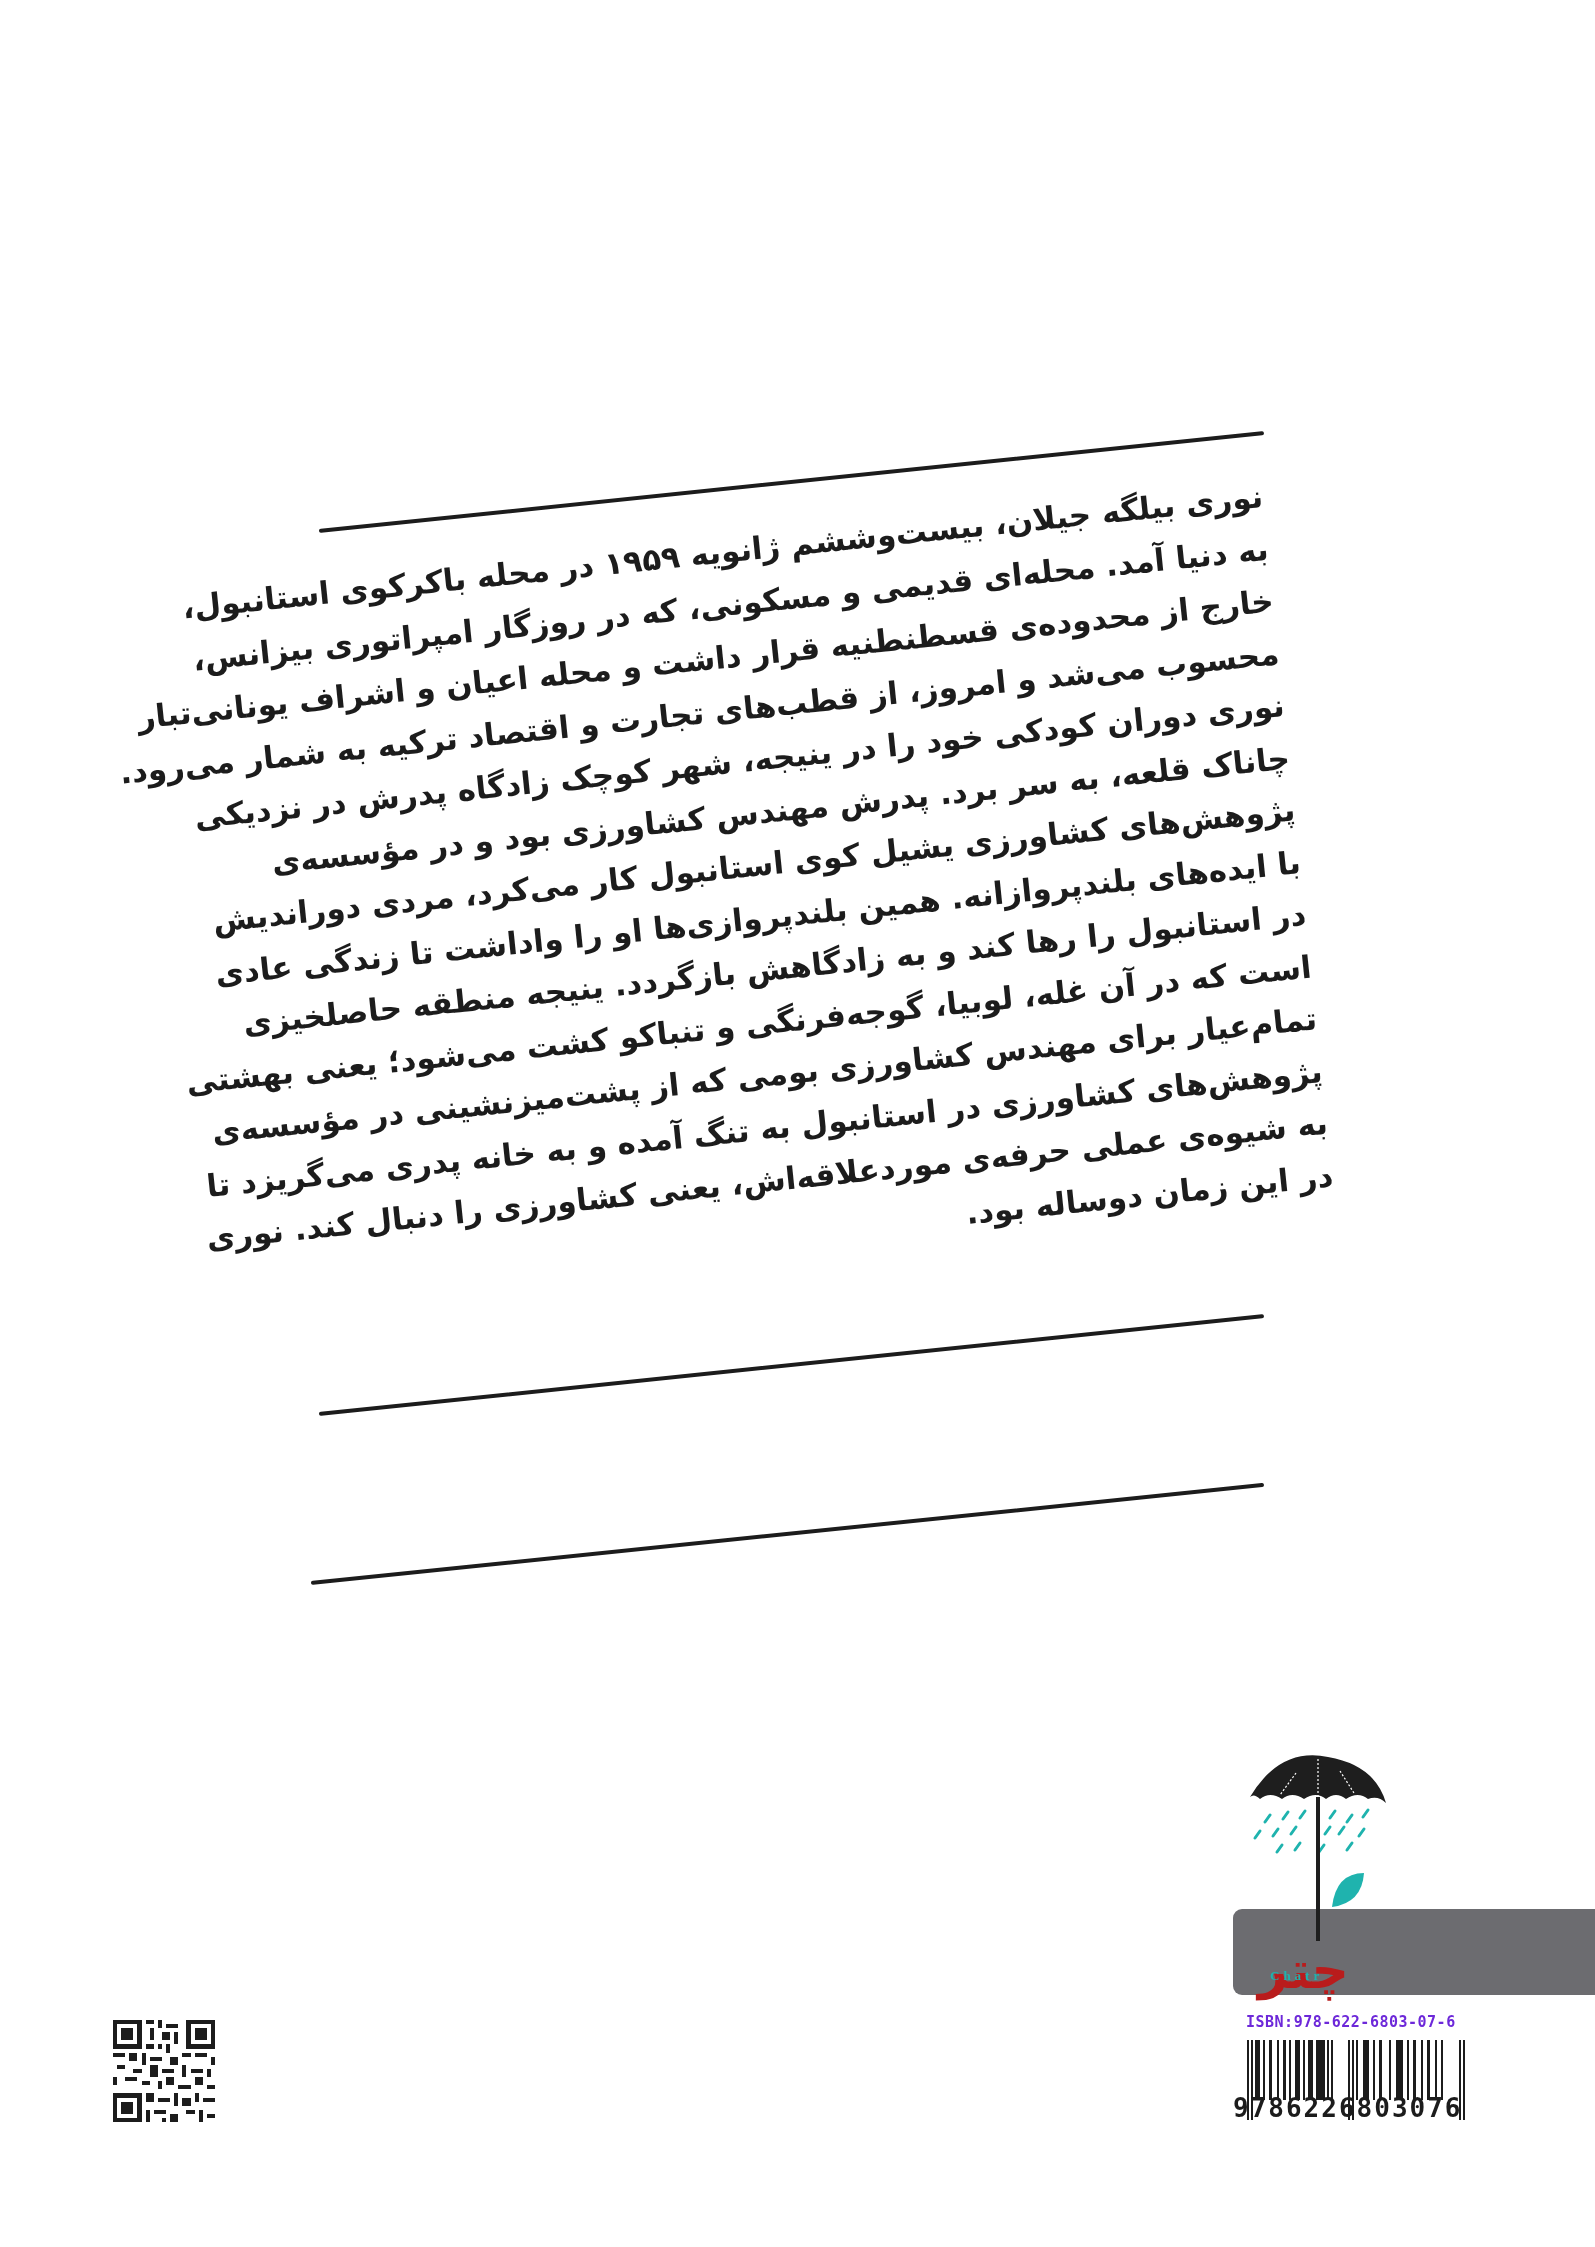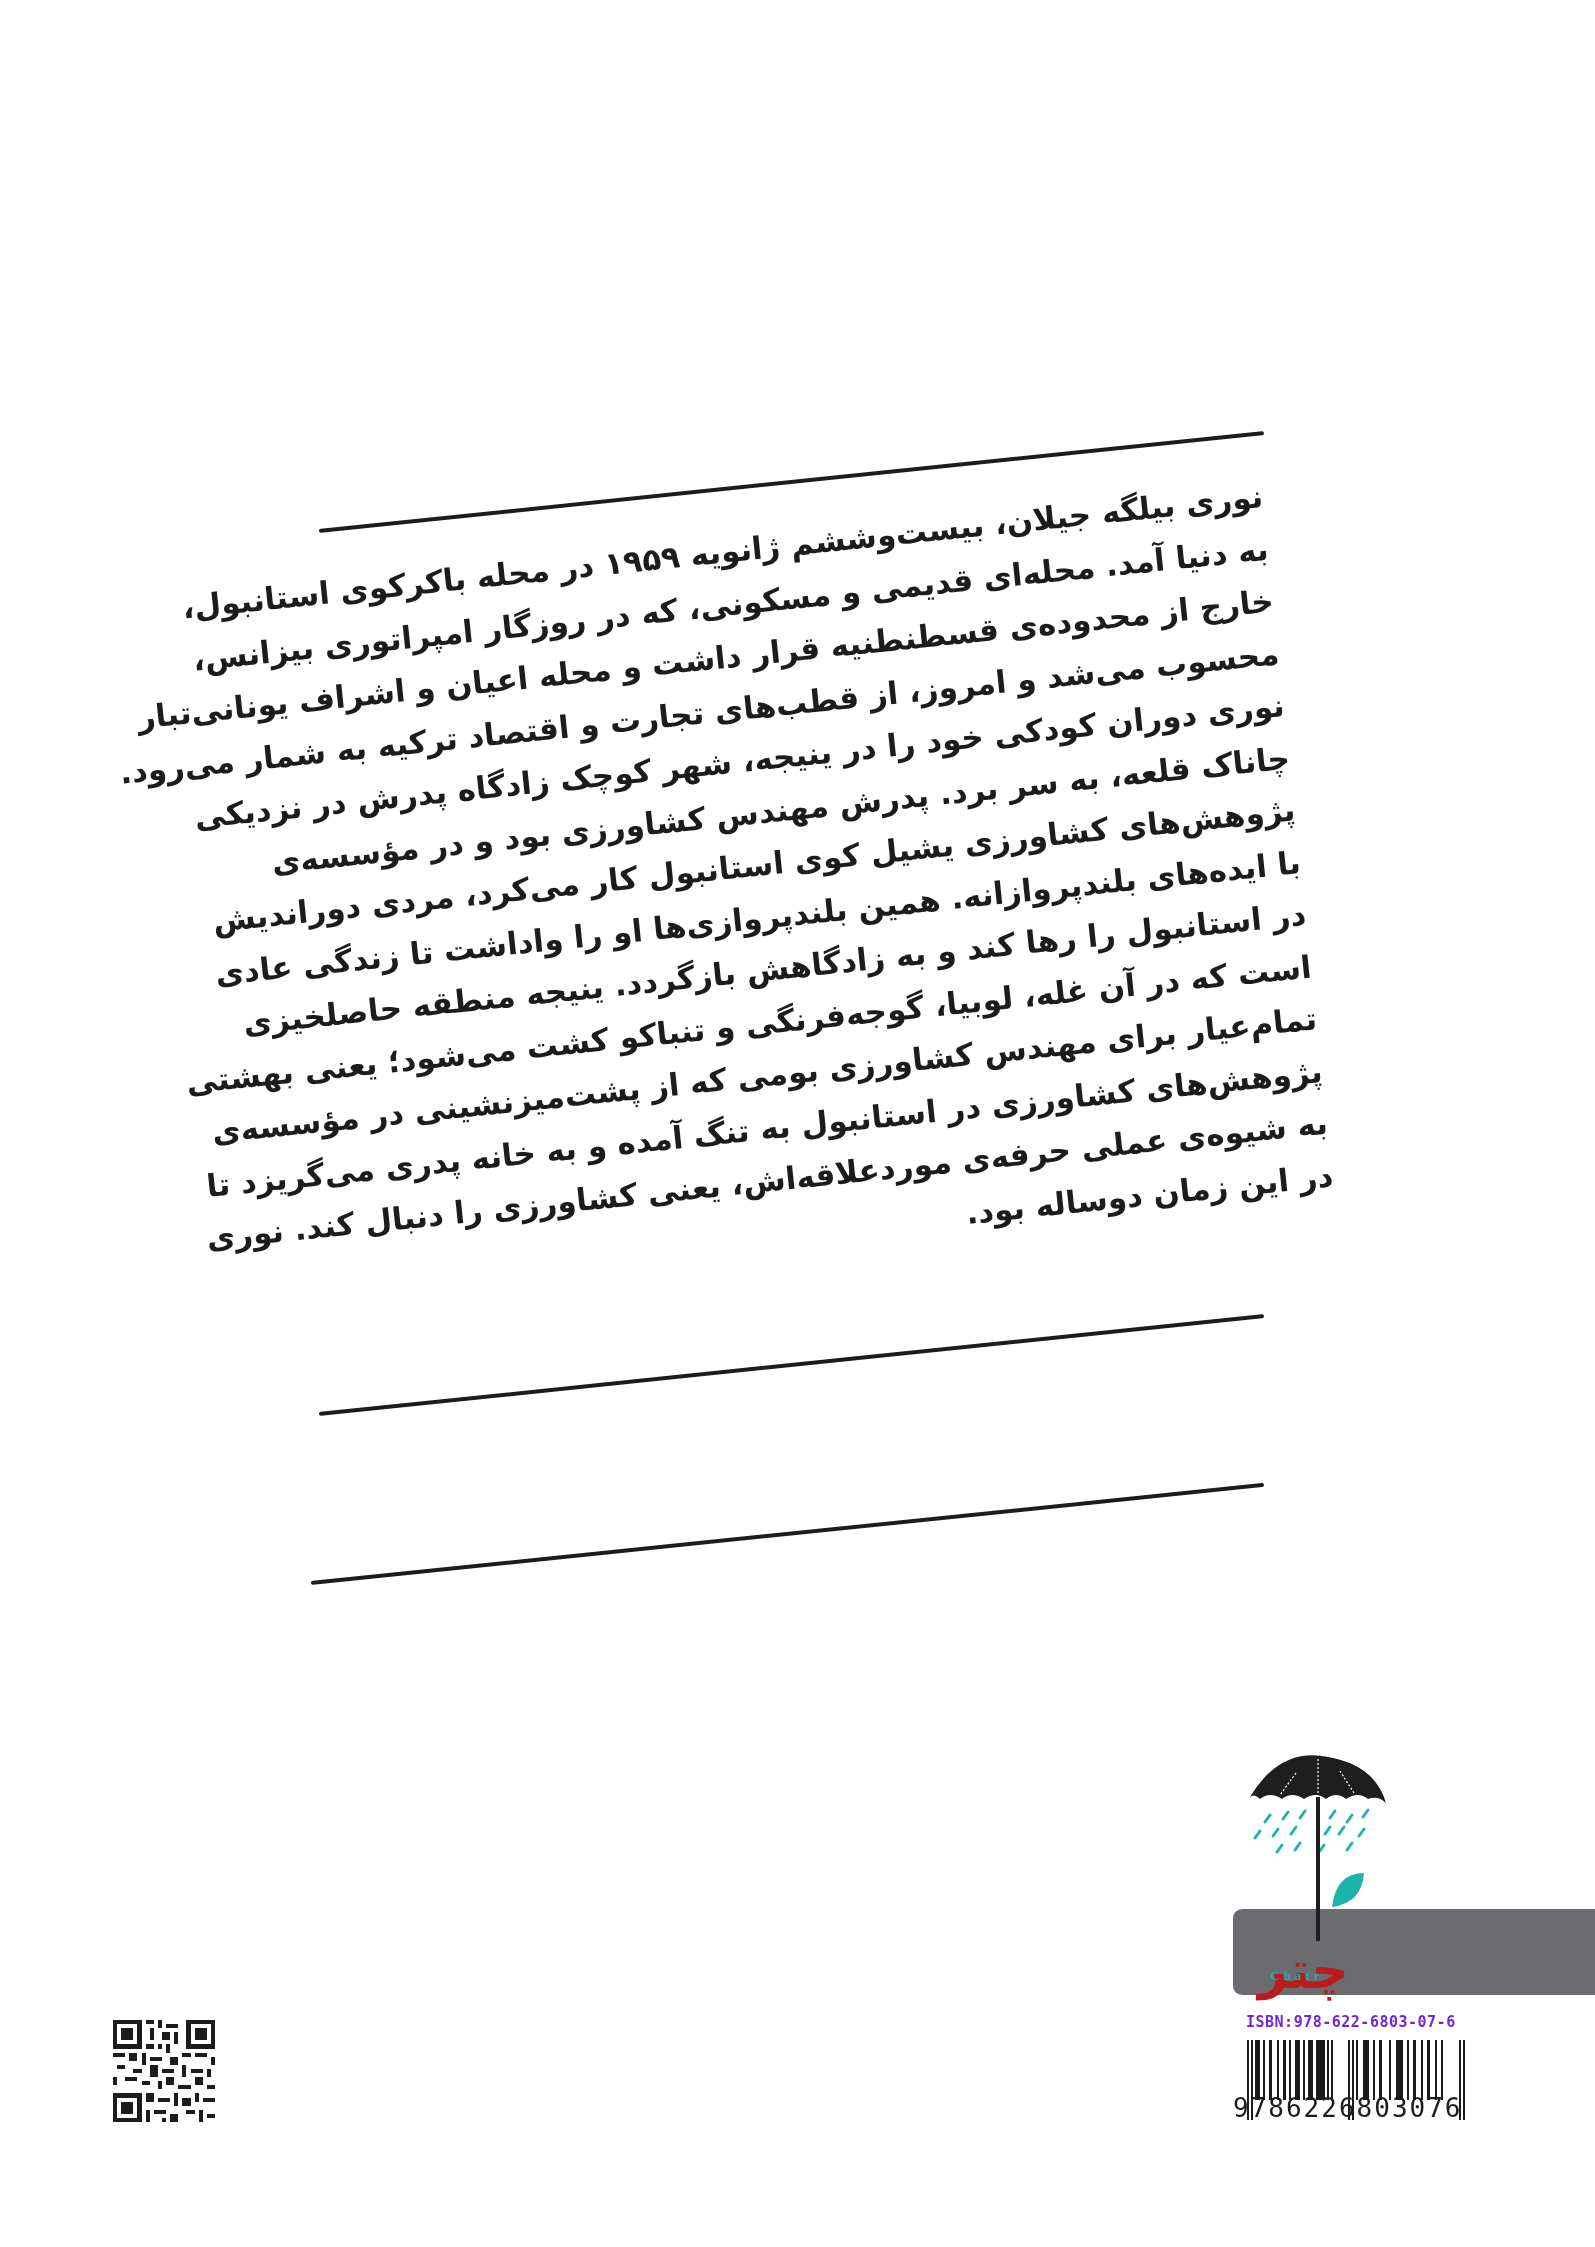--- a/index.html
+++ b/index.html
@@ -35,21 +35,21 @@
     .logo-latin {
       position: absolute; left: 1270px; top: 1968px; font-size: 13px; font-weight: bold;
       color: #1fb3ae; letter-spacing: 4px; font-family: Liberation Serif, serif;
     }
     .isbn-text {
       position: absolute; left: 1246px; top: 2013px; font-size: 15px; font-weight: bold;
       font-family: "DejaVu Sans Mono", monospace; letter-spacing: 0.5px; color: #6d28d9;
     }
     .barcode { position: absolute; left: 1233px; top: 2040px; width: 245px; height: 80px; }
     .barcode-digits {
-      position: absolute; left: 1233px; top: 2093px; font-size: 26px; font-weight: normal;
+      position: absolute; left: 1233px; top: 2093px; font-size: 26px; font-weight: bold;
       font-family: "DejaVu Sans Mono", monospace; background: transparent; letter-spacing: 2px;
       color: #1c1c1c;
     }
     .qr { position: absolute; left: 113px; top: 2020px; width: 102px; height: 102px; }
   </style>
 </head>
 <body>
 
 <div class="rule" style="left:319px; top:529px; width:950px; transform:rotate(-5.92deg);"></div>
 <div class="rule" style="left:319px; top:1412px; width:950px; transform:rotate(-5.92deg);"></div>

